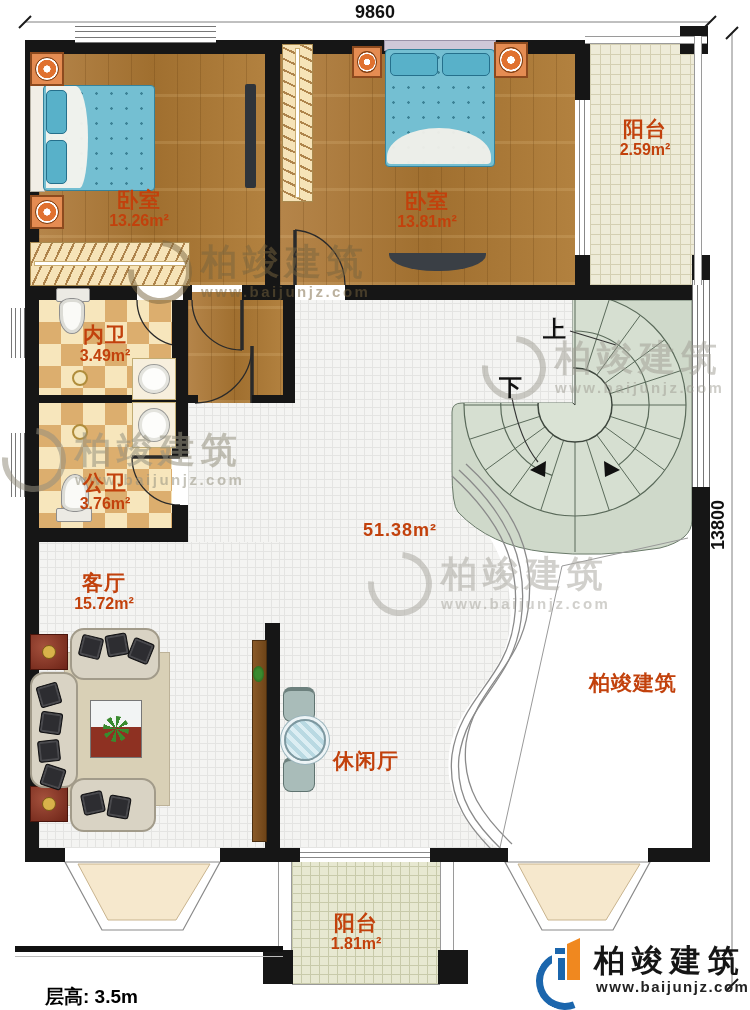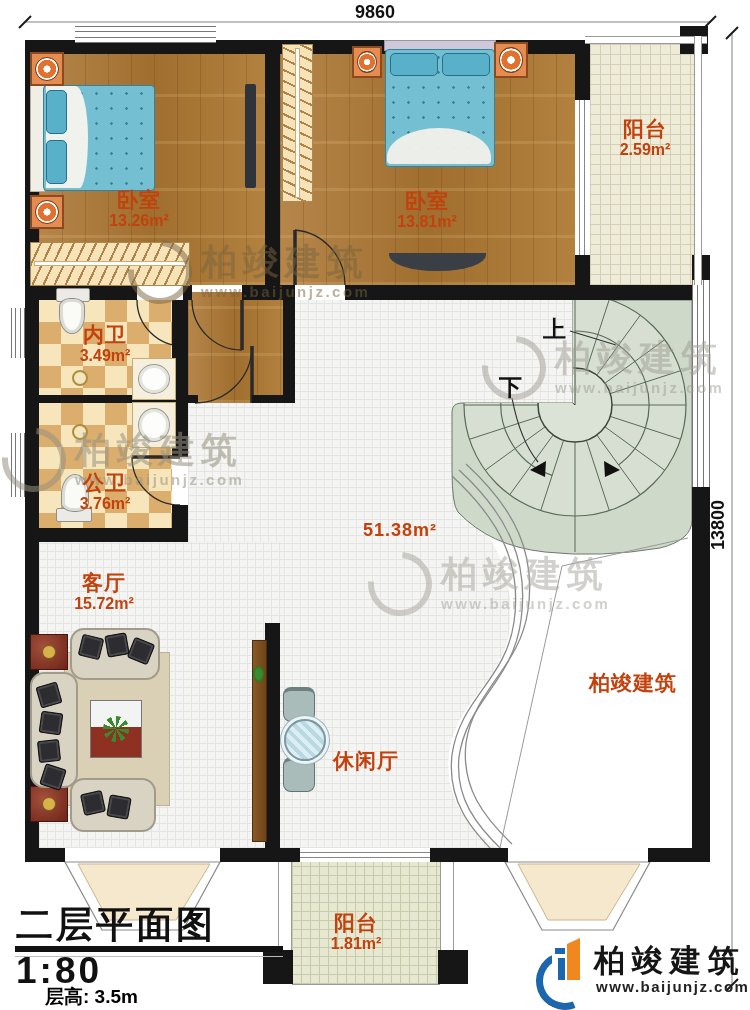--- a/index.html
+++ b/index.html
@@ -339,25 +339,20 @@
   <div class="rlabel" style="left:296px;top:912px;width:120px;">
     <div class="rname">阳台</div>
       <div class="rarea">1.81m²</div>
   </div>
   <div class="dirlabel" style="left:543px;top:314px;">上</div>
   <div class="dirlabel" style="left:499px;top:372px;">下</div>
 
   <div class="dimtext" style="left:325px;top:2px;width:70px;text-align:right;">9860</div>
   <div class="dimtext vert" style="left:708px;top:440px;height:110px;">13800</div>
 
-  <div class="titleblock" style="left:16px;top:900px;width:290px;">
-    <div id="t-title">
-      <span>二层平面图</span> <span>1:80</span>
-    </div>
-  </div>
   <div class="t-line" style="left:15px;top:946px;width:268px;height:6px;"></div>
   <div class="t-line" style="left:15px;top:956px;width:268px;height:1px;background:#bbb;"></div>
   <div class="t-sub" style="position:absolute;left:45px;top:984px;">
     <span>层高:</span> <span>3.5m</span>
   </div>
 
   <div class="abs" style="left:536px;top:938px;width:210px;height:66px;">
     <div class="abs" style="left:0;top:0;width:54px;height:64px;">
       <div class="abs" style="left:0;top:14px;width:44px;height:44px;border:7px solid #1b66ad;border-radius:50%;border-top-color:transparent;border-right-color:transparent;transform:rotate(24deg);"></div>
       <div class="abs" style="left:16px;top:6px;width:13px;height:36px;background:#1b66ad;box-shadow:inset 3px 4px 0 #fff,inset 3px 10px 0 #1b66ad,inset 6px 14px 0 #fff;"></div>

